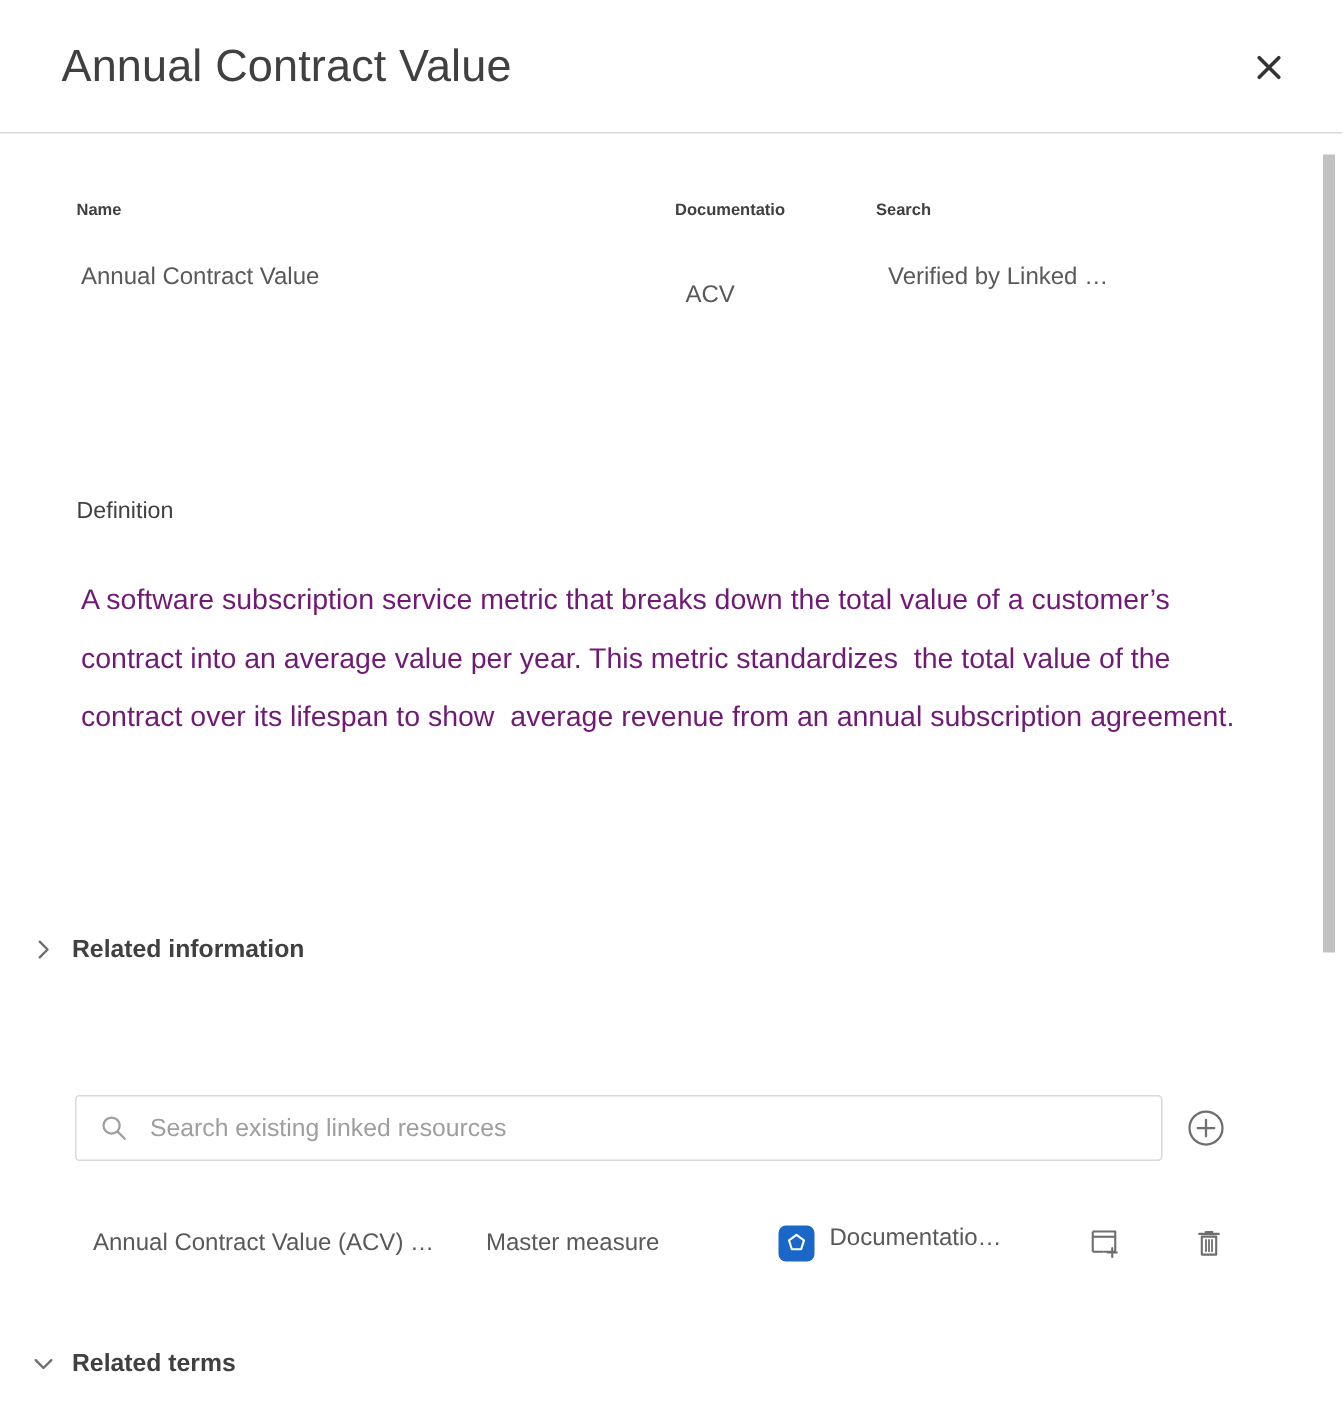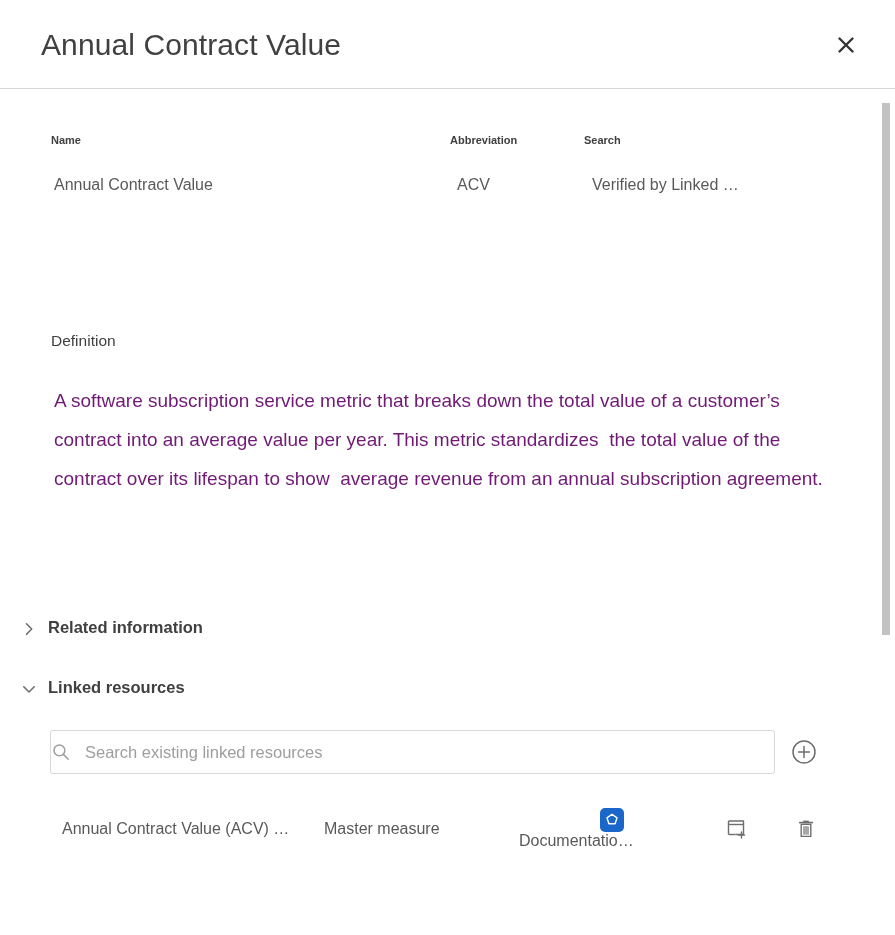--- a/index.html
+++ b/index.html
@@ -83,21 +83,21 @@
   }
   .meta-val {
     font-weight: normal;
     color: #595959;
     font-size: 16px;
   }
   .col-name   { left: 51px; }
   .col-abbr   { left: 450px; }
   .col-status { left: 584px; }
   .val-name   { left: 54px; }
-  .val-abbr   { left: 457px; }
+  .val-abbr   { left: 457px; margin-top: 12px; }
   .val-status { left: 592px; }
 
   
   .definition-label {
     position: absolute;
     left: 51px;
     top: 243px;
     font-size: 15.5px;
     font-weight: normal;
     color: #404040;
@@ -112,20 +112,21 @@
     color: #701a75;
     font-weight: 300;
     white-space: pre-wrap;
   }
 
   
   .section-header {
     position: absolute;
     left: 18px;
     display: flex;
+    align-items: center;
     height: 30px;
     cursor: pointer;
     user-select: none;
   }
   .chev {
     width: 22px;
     height: 22px;
     display: flex;
     align-items: center;
     justify-content: center;
@@ -151,20 +152,21 @@
   }
   .search-box {
     position: relative;
     width: 725px;
     height: 44px;
     border: 1px solid #d8d8d8;
     border-radius: 3px;
     background: #fff;
     display: flex;
     align-items: center;
+    padding-left: 15px;
   }
   .search-icon {
     flex: none;
     width: 20px;
     height: 20px;
     display: flex;
     align-items: center;
     justify-content: center;
     margin-right: 14px;
   }
@@ -215,22 +217,21 @@
     font-size: 16px;
     font-weight: 300;
     color: #595959;
     white-space: nowrap;
   }
   .res-name   { left: 62px; }
   .res-type   { left: 324px; }
   .res-app {
     left: 519px;
     display: flex;
-    align-items: flex-end;
-    flex-direction: column;
+    align-items: flex-start;
   }
   .app-icon {
     width: 24px;
     height: 24px;
     border-radius: 5px;
     background: #1a66c9;
     display: flex;
     align-items: center;
     justify-content: center;
     margin-right: 10px;
@@ -289,21 +290,21 @@
       <path d="M4.5 4.5 L17.5 17.5 M17.5 4.5 L4.5 17.5" stroke="#333333" stroke-width="2.4" stroke-linecap="round"></path>
     </svg>
   </button>
 </div>
 
 <div class="panel-body">
 
   <div class="meta-grid">
     <div class="meta-headers">
       <span class="meta-cell meta-head col-name">Name</span>
-      <span class="meta-cell meta-head col-abbr">Abbreviation</span>
+      <span class="meta-cell meta-head col-abbr">Documentatio</span>
       <span class="meta-cell meta-head col-status">Search</span>
     </div>
     <div class="meta-values">
       <span class="meta-cell meta-val val-name">Annual Contract Value</span>
       <span class="meta-cell meta-val val-abbr">ACV</span>
       <span class="meta-cell meta-val val-status">Verified by Linked …</span>
     </div>
   </div>
 
   <div class="definition-label">Definition</div>
@@ -311,28 +312,20 @@
 
   <div class="section-header sec-related-info">
     <span class="chev">
       <svg width="14" height="14" viewBox="0 0 14 14">
         <path d="M4.5 1.8 L9.7 7 L4.5 12.2" fill="none" stroke="#6e6e6e" stroke-width="1.6" stroke-linecap="round" stroke-linejoin="round"></path>
       </svg>
     </span>
     <span class="section-title">Related information</span>
   </div>
 
-  <div class="section-header sec-linked-res">
-    <span class="chev">
-      <svg width="14" height="14" viewBox="0 0 14 14">
-        <path d="M1.8 4.8 L7 10 L12.2 4.8" fill="none" stroke="#6e6e6e" stroke-width="1.6" stroke-linecap="round" stroke-linejoin="round"></path>
-      </svg>
-    </span>
-    <span class="section-title">Linked resources</span>
-  </div>
 
   <div class="search-row row-search-linked">
     <div class="search-box">
       <span class="search-icon">
         <svg width="18" height="18" viewBox="0 0 18 18">
           <circle cx="7.4" cy="7.4" r="5.4" fill="none" stroke="#9e9e9e" stroke-width="1.5"></circle>
           <path d="M11.4 11.4 L16.2 16.2" stroke="#9e9e9e" stroke-width="1.5" stroke-linecap="round"></path>
         </svg>
       </span>
       <input class="search-input" type="text" placeholder="Search existing linked resources" style="">
@@ -368,18 +361,26 @@
     <button class="res-action act-trash">
       <svg width="22" height="22" viewBox="0 0 22 22">
         <path d="M8.2 2.6 H13.8 V4.4 H8.2 Z" fill="#6e6e6e"></path>
         <path d="M4.6 4.6 H17.4" stroke="#6e6e6e" stroke-width="1.6" stroke-linecap="round"></path>
         <path d="M6.2 6.4 H15.8 V18.4 H6.2 Z" fill="none" stroke="#6e6e6e" stroke-width="1.4" stroke-linejoin="round"></path>
         <path d="M9 8.6 V16.2 M11 8.6 V16.2 M13 8.6 V16.2" stroke="#6e6e6e" stroke-width="1.2" stroke-linecap="round"></path>
       </svg>
     </button>
   </div>
 
+  <div class="section-header sec-related-term">
+    <span class="chev">
+      <svg width="14" height="14" viewBox="0 0 14 14">
+        <path d="M1.8 4.8 L7 10 L12.2 4.8" fill="none" stroke="#6e6e6e" stroke-width="1.6" stroke-linecap="round" stroke-linejoin="round"></path>
+      </svg>
+    </span>
+    <span class="section-title">Related terms</span>
+  </div>
 
   <div class="scrollbar-track">
     <div class="scrollbar-thumb"></div>
   </div>
 
 </div>
 
 </body></html>

